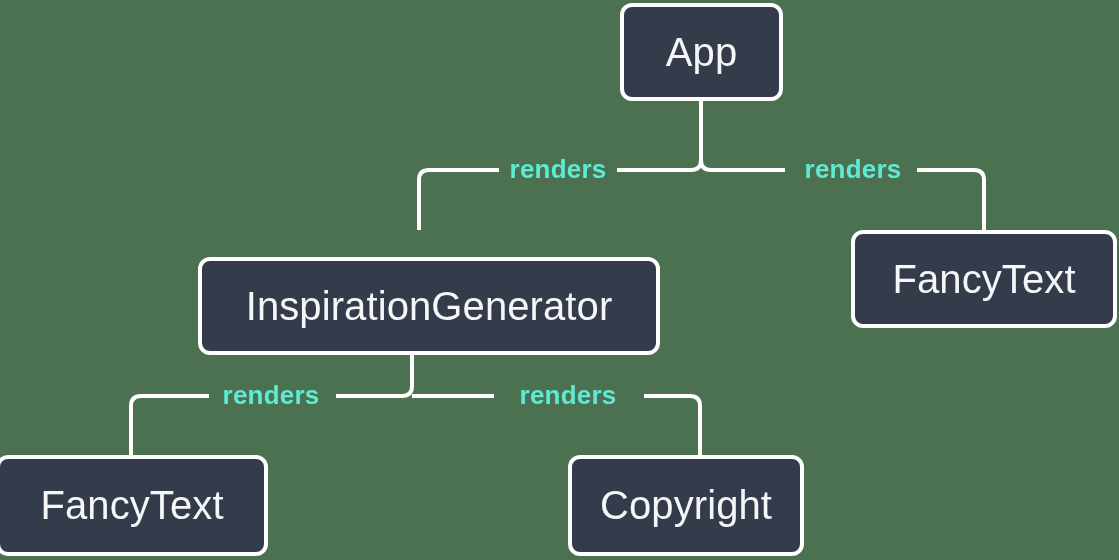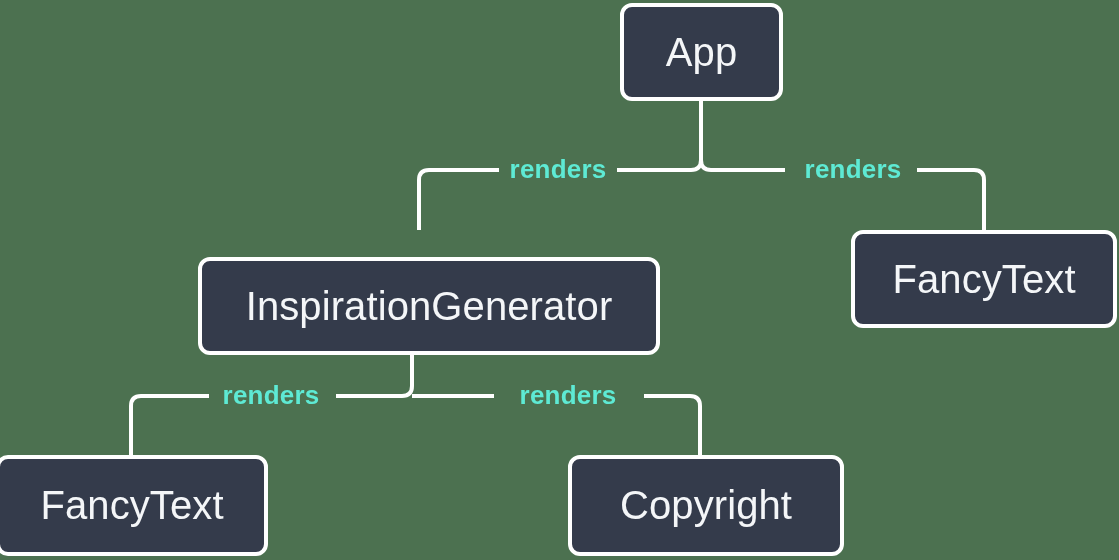--- a/index.html
+++ b/index.html
@@ -87,21 +87,21 @@
   </div>
 
   <div class="node" style="left:851px; top:230px; width:266px; height:98px;">
     <span>FancyText</span>
   </div>
 
   <div class="node" style="left:-4px; top:455px; width:272px; height:101px;">
     <span>FancyText</span>
   </div>
 
-  <div class="node" style="left:568px; top:455px; width:276px; height:101px;">
+  <div class="node" style="left:568px; top:455px; width:236px; height:101px;">
     <span>Copyright</span>
   </div>
 
   <div class="edge-label" style="left:558px; top:169px;">renders</div>
 
   <div class="edge-label" style="left:853px; top:169px;">renders</div>
 
   <div class="edge-label" style="left:271px; top:395px;">renders</div>
 
   <div class="edge-label" style="left:568px; top:395px;">renders</div>

